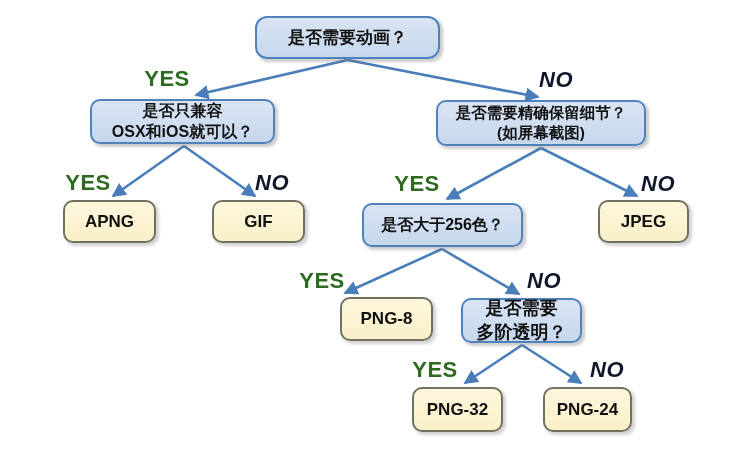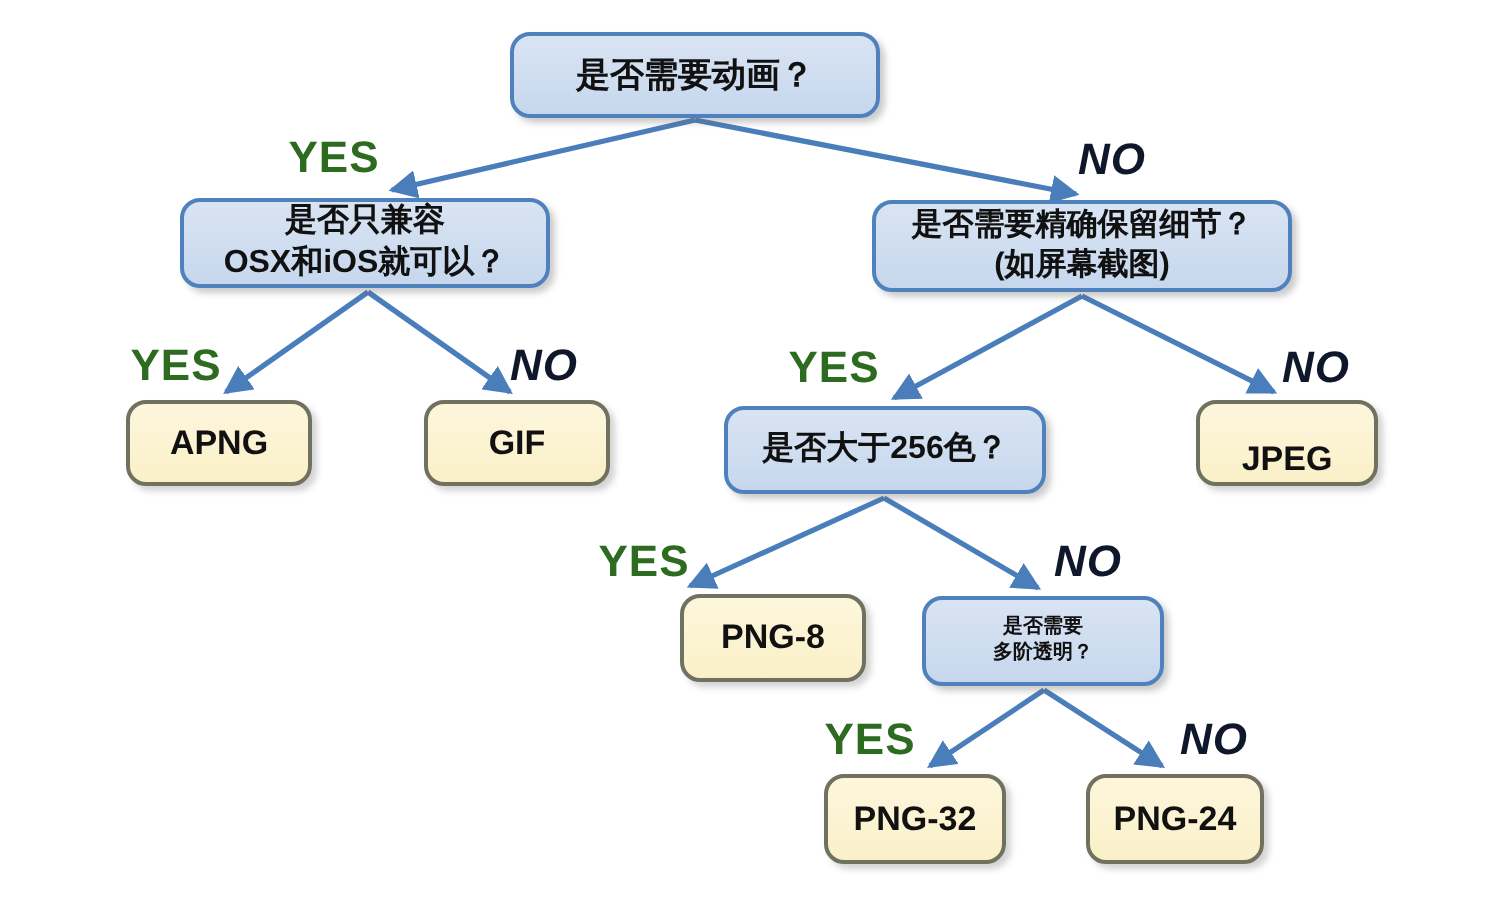--- a/index.html
+++ b/index.html
@@ -39,30 +39,30 @@
     width:56px;
     text-align:center;
     font-weight:bold;
     font-size:22px;
     letter-spacing:0.5px;
   }
   .yes{color:#2c6b20;}
   .no{color:#0f172a;font-style:italic;}
 
   
-  .q-animation{left:255px;top:16px;width:185px;height:43px;font-size:17px;}
+  .q-animation{left:255px;top:16px;width:185px;height:43px;font-size:17px;border-radius:12px;}
   .q-osx-ios{left:90px;top:99px;width:185px;height:45px;font-size:16px;}
   .q-detail{left:436px;top:100px;width:210px;height:46px;font-size:15.5px;}
   .q-256{left:362px;top:203px;width:161px;height:44px;font-size:16px;}
-  .q-alpha{left:461px;top:298px;width:121px;height:45px;font-size:10px;}
+  .q-alpha{left:461px;top:298px;width:121px;height:45px;font-size:18px;}
 
   
   .r-apng{left:63px;top:200px;width:93px;height:43px;text-align:right;}
   .r-gif{left:212px;top:200px;width:93px;height:43px;align-items:center;}
-  .r-jpeg{left:598px;top:200px;width:91px;height:43px;justify-content:flex-end;}
+  .r-jpeg{left:598px;top:200px;width:91px;height:43px;}
   .r-png8{left:296px;top:297px;width:93px;height:44px;margin-left:44px;}
   .r-png32{left:412px;top:387px;width:91px;height:45px;}
   .r-png24{left:543px;top:387px;width:89px;height:45px;}
 
   
   .l1-yes{left:139px;top:66px;}
   .l1-no{left:528px;top:67px;}
   .l2a-yes{left:60px;top:170px;}
   .l2a-no{left:244px;top:170px;}
   .l2b-yes{left:389px;top:171px;}

